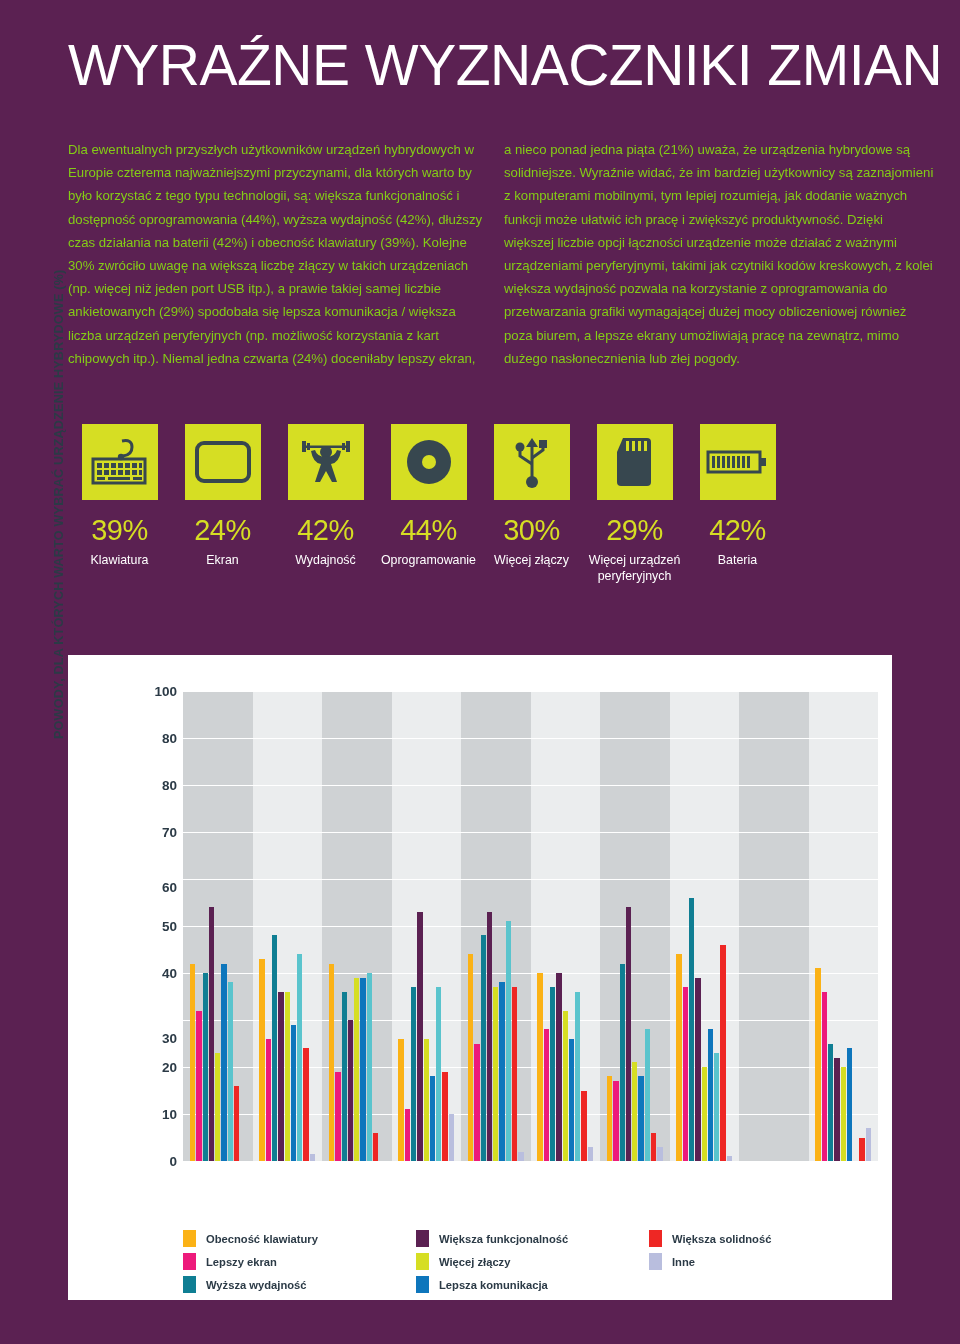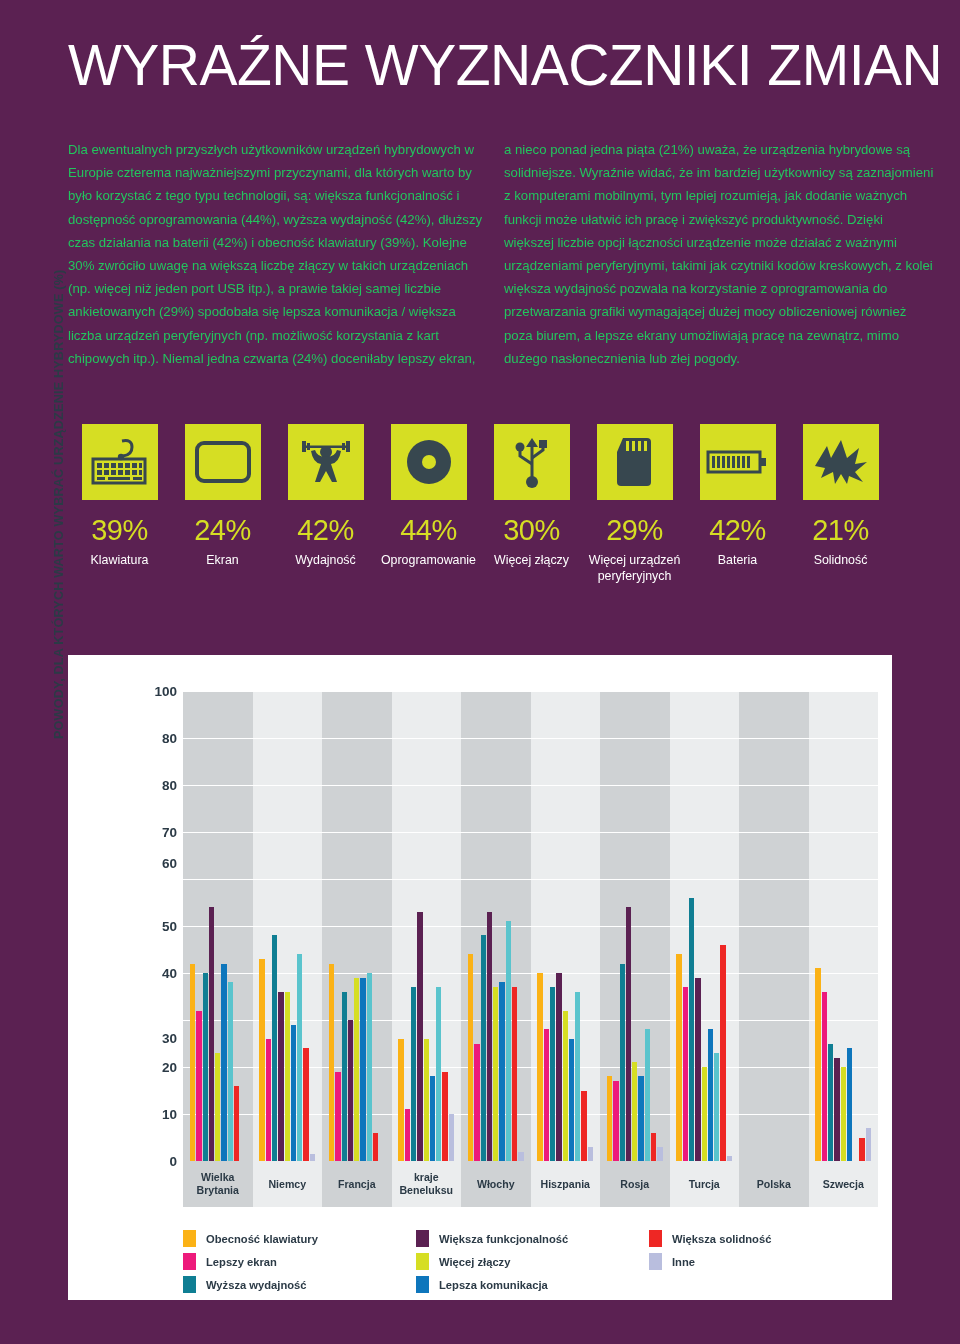--- a/index.html
+++ b/index.html
@@ -20,21 +20,21 @@
     line-height: 62px;
     letter-spacing: -0.5px;
     color: #ffffff;
     font-weight: 400;
     white-space: nowrap;
   }
 
   
   .copy {
     position: absolute;
-    color: #22c55e;
+    color: #84cc16;
     font-size: 13.2px;
     line-height: 23.2px;
     font-weight: 400;
   }
   .copy.left  { left: 68px;  top: 138px; width: 420px; }
   .copy.right { left: 504px; top: 138px; width: 430px; }
 
   
   .icons {
     position: absolute;
@@ -333,44 +333,35 @@
             <rect x="31" y="9" width="3" height="12"></rect>
           <rect x="36" y="9" width="3" height="12"></rect>
             <rect x="41" y="9" width="3" height="12"></rect>
         </g>
       </svg>
     </div>
     <div class="pct">42%</div>
     <div class="icon-label">Bateria</div>
   </div>
 
-  <div class="icon-cell">
-    <div class="icon-box">
-      <svg width="60" height="48" viewBox="0 0 60 48">
-        <path d="M4 28 L16 8 L20 20 L30 2 L36 20 L48 10 L44 26 L56 24 L44 34 L52 44 L38 38 L36 46 L30 36 L24 46 L22 34 L10 40 L14 30z" fill="#37474f"></path>
-      </svg>
-    </div>
-    <div class="pct">21%</div>
-    <div class="icon-label">Solidność</div>
-  </div>
 
 </div>
 
 <div class="chart-panel">
   <div class="ylabel">POWODY, DLA KTÓRYCH WARTO WYBRAĆ URZĄDZENIE HYBRYDOWE (%)</div>
 
   <div class="plot-wrap">
     <div class="yaxis" id="yaxis">
         <div class="ytick" style="top: 470px;">0</div>
         <div class="ytick" style="top: 423px;">10</div>
         <div class="ytick" style="top: 376px;">20</div>
         <div class="ytick" style="top: 347px;">30</div>
         <div class="ytick" style="top: 282px;">40</div>
         <div class="ytick" style="top: 235px;">50</div>
-        <div class="ytick" style="top: 172px;">60</div>
+        <div class="ytick" style="top: 196px;">60</div>
         <div class="ytick" style="top: 141px;">70</div>
         <div class="ytick" style="top: 94px;">80</div>
         <div class="ytick" style="top: 47px;">80</div>
         <div class="ytick" style="top: 0px;">100</div>
       </div>
     <div class="plot" id="plot">
         <div class="group band-a">
           <div class="bar" title="Obecność klawiatury: 42%" style="height: 197.4px; background: rgb(251, 178, 22);"></div>
           <div class="bar" title="Lepszy ekran: 32%" style="height: 150.4px; background: rgb(237, 26, 123);"></div>
           <div class="bar" title="Wyższa wydajność: 40%" style="height: 188px; background: rgb(15, 126, 147);"></div>
@@ -486,32 +477,20 @@
         <div class="gridline" style="top: 282px;"></div>
         <div class="gridline" style="top: 235px;"></div>
         <div class="gridline" style="top: 188px;"></div>
         <div class="gridline" style="top: 141px;"></div>
         <div class="gridline" style="top: 94px;"></div>
         <div class="gridline" style="top: 47px;"></div>
         <div class="gridline" style="top: 0px;"></div>
       </div>
   </div>
 
-  <div class="xaxis" id="xaxis">
-      <div class="xcell band-a">Wielka Brytania</div>
-      <div class="xcell band-b">Niemcy</div>
-      <div class="xcell band-a">Francja</div>
-      <div class="xcell band-b">kraje Beneluksu</div>
-      <div class="xcell band-a">Włochy</div>
-      <div class="xcell band-b">Hiszpania</div>
-      <div class="xcell band-a">Rosja</div>
-      <div class="xcell band-b">Turcja</div>
-      <div class="xcell band-a">Polska</div>
-      <div class="xcell band-b">Szwecja</div>
-    </div>
 
   <div class="legend" id="legend">
       <div class="legend-col">
         <div class="legend-item">
           <span class="legend-swatch" style="background: rgb(251, 178, 22);"></span>
           <span class="legend-text">Obecność klawiatury</span>
         </div>
         <div class="legend-item">
           <span class="legend-swatch" style="background: rgb(237, 26, 123);"></span>
           <span class="legend-text">Lepszy ekran</span>

